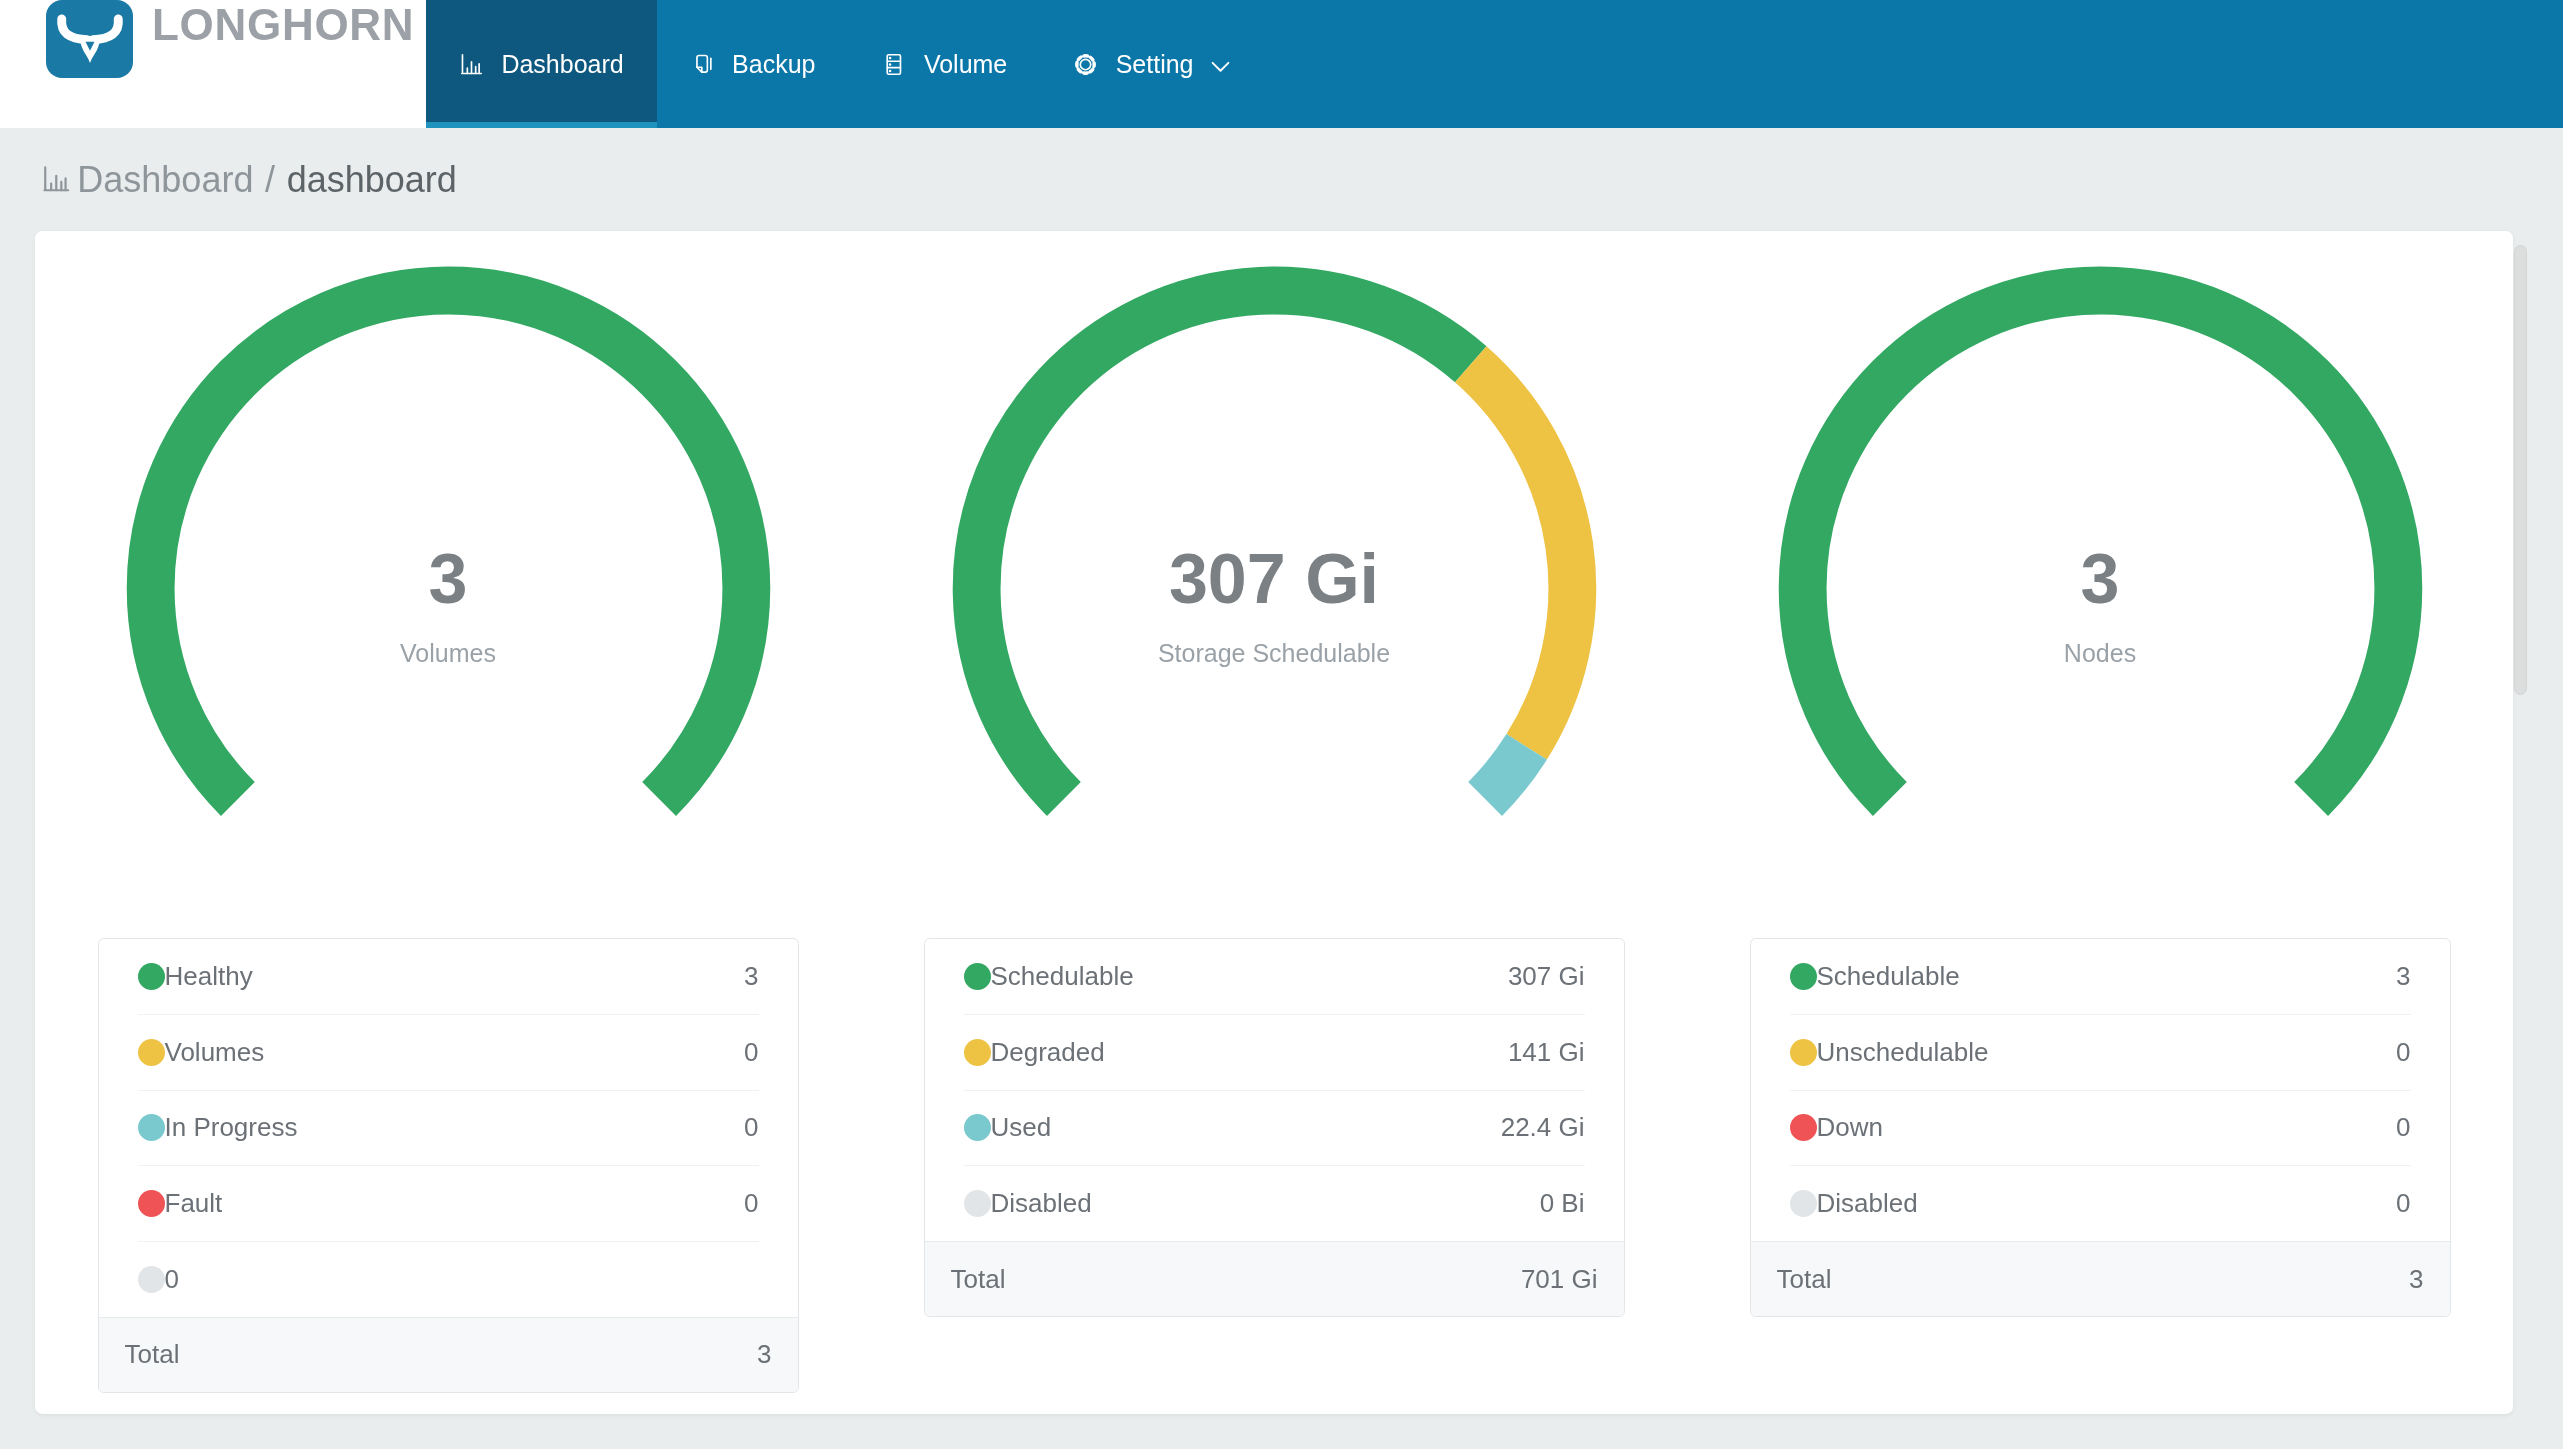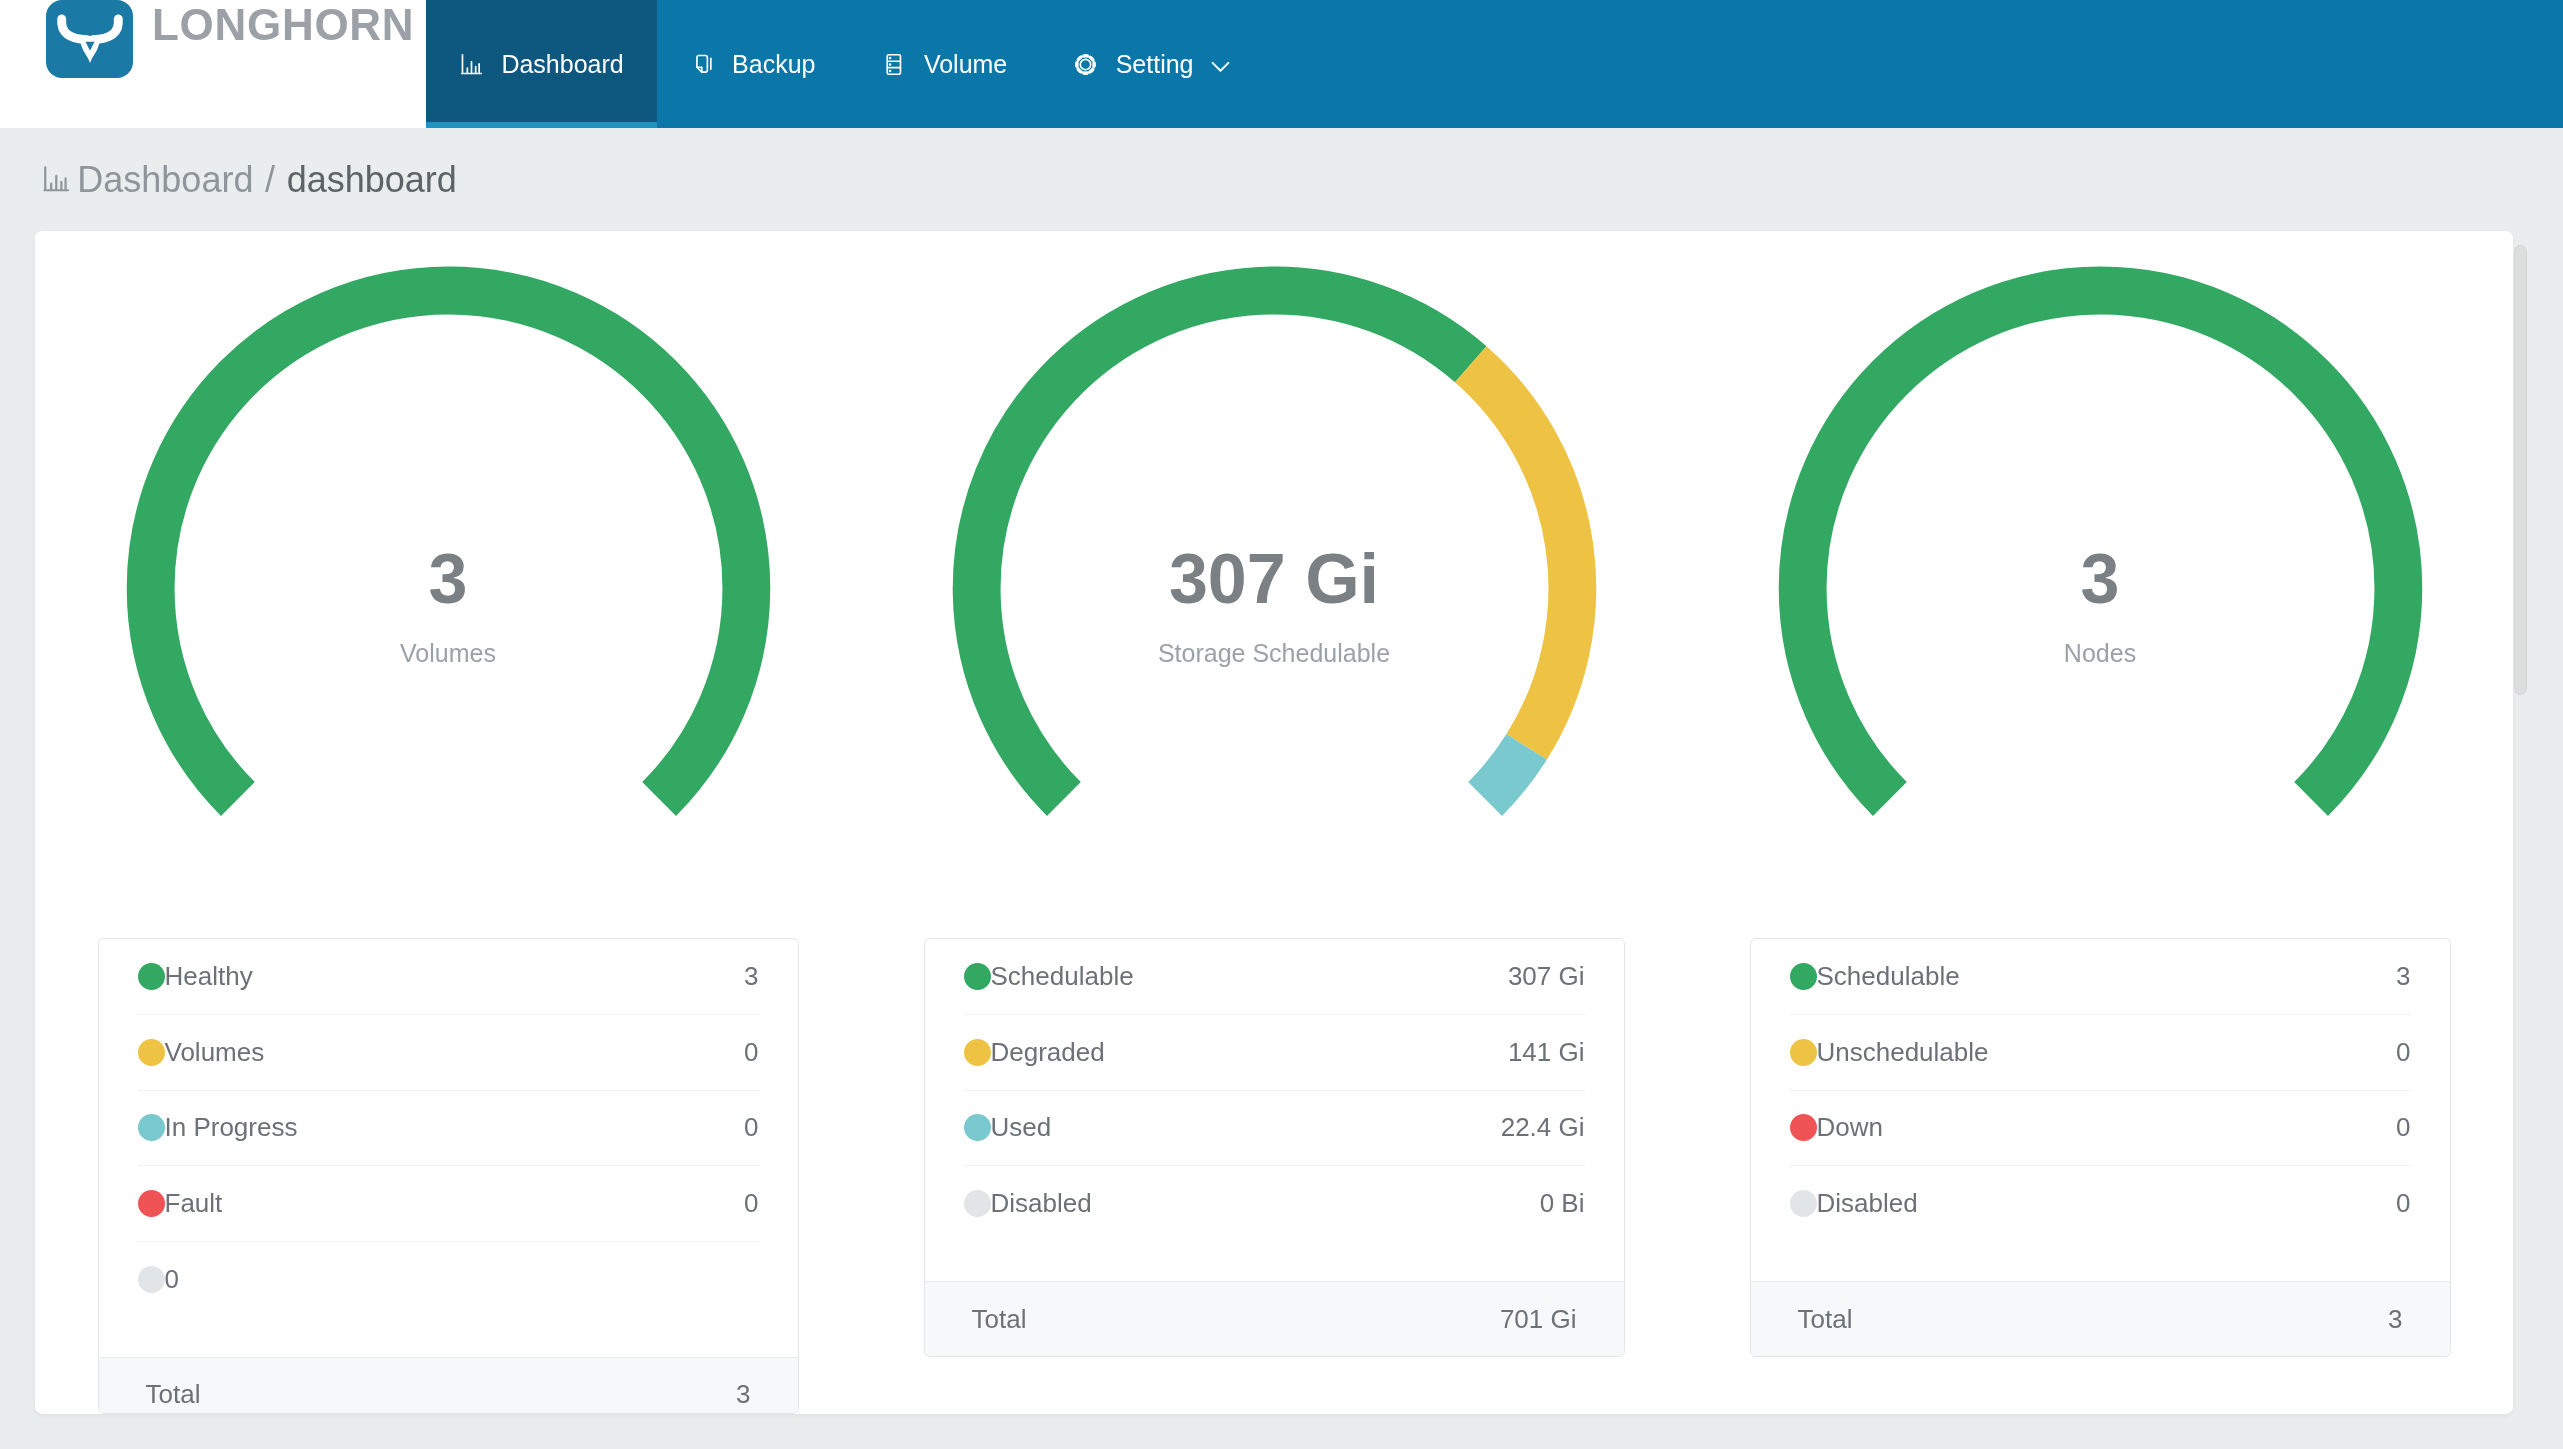--- a/index.html
+++ b/index.html
@@ -43,22 +43,22 @@
   .gauge-number { top:284px; font-size:70px; font-weight:bold; color:#7b8084; }
   .gauge-label { top:384px; font-size:25px; color:#9aa2a8; }
 
   
   .legend { width:701px; margin-top:67px; border:0.7px solid #e3e6e8; border-radius:5.8px;
     background:#fff; font-size:26px; color:#6b7176; overflow:hidden; }
   .legend-row { display:flex; align-items:center; height:75px; padding:0 39px; }
   .legend-sep { height:0.7px; background:#eff1f2; margin:0 39px; }
   .legend-dot { width:27px; height:27px; border-radius:50%; flex-shrink:0; }
   .legend-label { flex:1; }
-  .legend-total { display:flex; align-items:center; height:75px; padding:0 47px;
-    background:#f7f8f9; border-top:0.7px solid #e8ebec;margin-top:40px; }
+  .legend-total { display:flex; align-items:center; height:75px; padding:0 26px;
+    background:#f7f8f9; border-top:0.7px solid #e8ebec; }
   .legend-total .legend-label { flex:1; }
 
   
   .scrollbar-thumb { position:absolute; right:36px; top:245px; width:13px; height:450px;
     background:#dcdddd; border:0.7px solid #d2d4d5; border-radius:6.5px; }
 </style>
 </head>
 <body>
 
 <div class="header">

